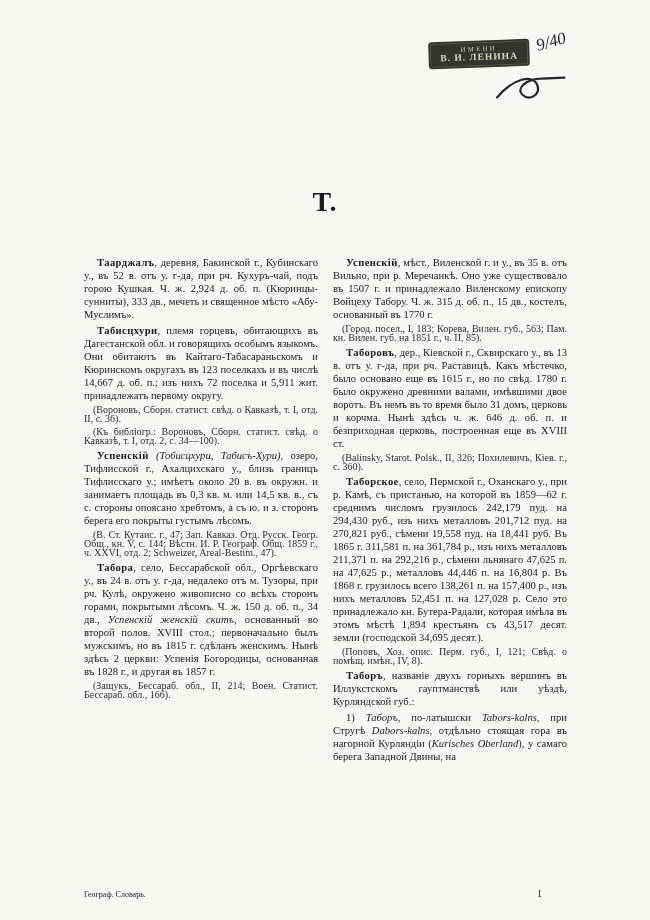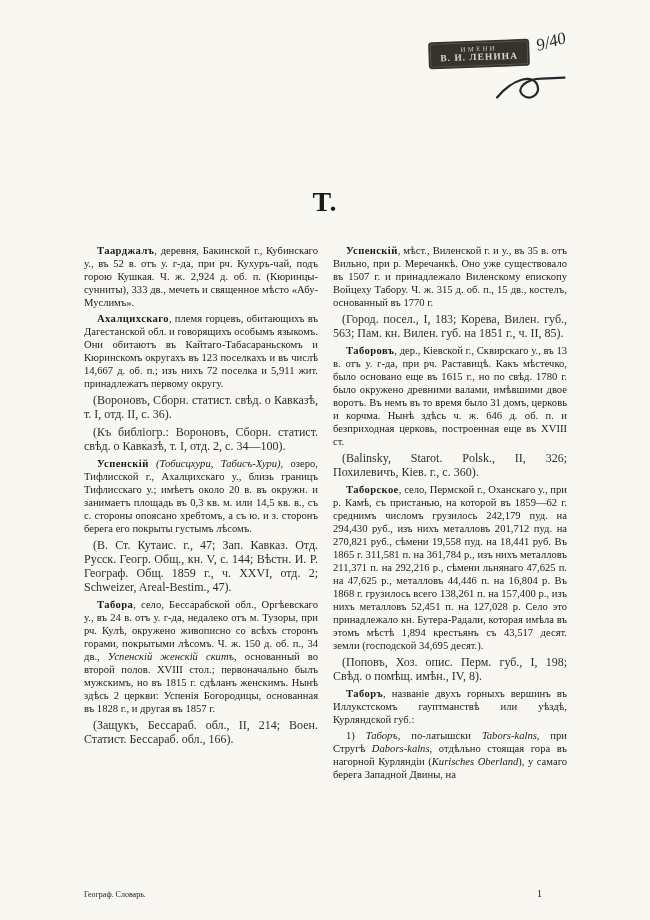--- a/index.html
+++ b/index.html
@@ -10,26 +10,26 @@
     color:#1b1b1d;overflow:hidden;
   }
   .letter-head{
     position:absolute;top:186px;left:0;width:100%;
     text-align:center;font-size:28px;font-weight:bold;letter-spacing:1px;
   }
   .columns{
     position:absolute;top:244px;left:84px;width:484px;
     display:flex;gap:15px;height:636px;overflow:hidden;
   }
-  .col{width:234px;font-size:10.6px;line-height:13px;text-align:justify;}
+  .col{width:234px;font-size:10.6px;line-height:13px;text-align:justify;margin-top:12px;}
   .entry{margin:0 0 3px;text-indent:13px;}
   .term{font-weight:bold;letter-spacing:.4px;}
   .it{font-style:italic;}
   .cite{
-    font-size:12px;line-height:14px;margin:0 0 4px;
+    font-size:10px;line-height:9px;margin:0 0 4px;
     text-indent:9px;color:#2e2e30;text-align:justify;
   }
   .stamp{
     position:absolute;top:42px;left:430px;width:90px;
     padding:3px 4px 4px;background:#34332e;color:#ddd7c8;
     text-align:center;transform:rotate(-2deg);border-radius:2px;
     box-shadow:0 0 0 1.5px #34332e, inset 0 0 0 1px #59574d;
   }
   .stamp-line1{font-size:6.5px;letter-spacing:2.5px;}
   .stamp-line2{font-size:9.5px;font-weight:bold;letter-spacing:1px;white-space:nowrap;}
@@ -62,41 +62,41 @@
   </div>
 
   <div class="letter-head">Т.</div>
 
   <div class="columns">
 
     <div class="col">
       <p class="entry"><span class="term">Таарджалъ</span><span>, деревня, Бакинской г., Кубинскаго у., въ 52 в. отъ у. г-да, при рч. Кухуръ-чай, подъ горою Кушкая. Ч. ж. 2,924 д. об. п. (Кюринцы-сунниты), 333 дв., мечеть и священное мѣсто «Абу-Муслимъ».</span></p>
 
 
-      <p class="entry"><span class="term">Ахалцихскаго</span><span>, племя горцевъ, обитающихъ въ Дагестанской обл. и говорящихъ особымъ языкомъ. Они обитаютъ въ Кайтаго-Табасараньскомъ и Кюринскомъ округахъ въ 123 поселкахъ и въ числѣ 14,667 д. об. п.; изъ нихъ 72 поселка и 5,911 жит. принадлежатъ первому округу.</span></p>
+      <p class="entry"><span class="term">Табисцхури</span><span>, племя горцевъ, обитающихъ въ Дагестанской обл. и говорящихъ особымъ языкомъ. Они обитаютъ въ Кайтаго-Табасараньскомъ и Кюринскомъ округахъ въ 123 поселкахъ и въ числѣ 14,667 д. об. п.; изъ нихъ 72 поселка и 5,911 жит. принадлежатъ первому округу.</span></p>
       <p class="cite">(Вороновъ, Сборн. статист. свѣд. о Кавказѣ, т. I, отд. II, с. 36).</p>
 
       <p class="cite">(Къ библіогр.: Вороновъ, Сборн. статист. свѣд. о Кавказѣ, т. I, отд. 2, с. 34—100).</p>
 
       <p class="entry"><span class="term">Успенскій</span><span class="it"> (Тобисцхури, Табисъ-Хури)</span><span>, озеро, Тифлисской г., Ахалцихскаго у., близь границъ Тифлисскаго у.; имѣетъ около 20 в. въ окружн. и занимаетъ площадь въ 0,3 кв. м. или 14,5 кв. в., съ с. стороны опоясано хребтомъ, а съ ю. и з. сторонъ берега его покрыты густымъ лѣсомъ.</span></p>
       <p class="cite">(В. Ст. Кутаис. г., 47; Зап. Кавказ. Отд. Русск. Геогр. Общ., кн. V, с. 144; Вѣстн. И. Р. Географ. Общ. 1859 г., ч. XXVI, отд. 2; Schweizer, Areal-Bestim., 47).</p>
 
       <p class="entry"><span class="term">Табора</span><span>, село, Бессарабской обл., Оргѣевскаго у., въ 24 в. отъ у. г-да, недалеко отъ м. Тузоры, при рч. Кулѣ, окружено живописно со всѣхъ сторонъ горами, покрытыми лѣсомъ. Ч. ж. 150 д. об. п., 34 дв., </span><span class="it">Успенскій женскій скитъ</span><span>, основанный во второй полов. XVIII стол.; первоначально былъ мужскимъ, но въ 1815 г. сдѣланъ женскимъ. Нынѣ здѣсь 2 церкви: Успенія Богородицы, основанная въ 1828 г., и другая въ 1857 г.</span></p>
       <p class="cite">(Защукъ, Бессараб. обл., II, 214; Воен. Статист. Бессараб. обл., 166).</p>
     </div>
 
     <div class="col">
       <p class="entry"><span class="term">Успенскій</span><span>, мѣст., Виленской г. и у., въ 35 в. отъ Вильно, при р. Меречанкѣ. Оно уже существовало въ 1507 г. и принадлежало Виленскому епископу Войцеху Табору. Ч. ж. 315 д. об. п., 15 дв., костелъ, основанный въ 1770 г.</span></p>
       <p class="cite">(Город. посел., I, 183; Корева, Вилен. губ., 563; Пам. кн. Вилен. губ. на 1851 г., ч. II, 85).</p>
 
       <p class="entry"><span class="term">Таборовъ</span><span>, дер., Кіевской г., Сквирскаго у., въ 13 в. отъ у. г-да, при рч. Раставицѣ. Какъ мѣстечко, было основано еще въ 1615 г., но по свѣд. 1780 г. было окружено древними валами, имѣвшими двое воротъ. Въ немъ въ то время было 31 домъ, церковь и корчма. Нынѣ здѣсь ч. ж. 646 д. об. п. и безприходная церковь, построенная еще въ XVIII ст.</span></p>
       <p class="cite">(Balinsky, Starot. Polsk., II, 326; Похилевичъ, Кіев. г., с. 360).</p>
 
       <p class="entry"><span class="term">Таборское</span><span>, село, Пермской г., Оханскаго у., при р. Камѣ, съ пристанью, на которой въ 1859—62 г. среднимъ числомъ грузилось 242,179 пуд. на 294,430 руб., изъ нихъ металловъ 201,712 пуд. на 270,821 руб., сѣмени 19,558 пуд. на 18,441 руб. Въ 1865 г. 311,581 п. на 361,784 р., изъ нихъ металловъ 211,371 п. на 292,216 р., сѣмени льнянаго 47,625 п. на 47,625 р., металловъ 44,446 п. на 16,804 р. Въ 1868 г. грузилось всего 138,261 п. на 157,400 р., изъ нихъ металловъ 52,451 п. на 127,028 р. Село это принадлежало кн. Бутера-Радали, которая имѣла въ этомъ мѣстѣ 1,894 крестьянъ съ 43,517 десят. земли (господской 34,695 десят.).</span></p>
-      <p class="cite">(Поповъ, Хоз. опис. Перм. губ., I, 198; Свѣд. о помѣщ. имѣн., IV, 8).</p>
+      <p class="cite">(Поповъ, Хоз. опис. Перм. губ., I, 121; Свѣд. о помѣщ. имѣн., IV, 8).</p>
 
       <p class="entry"><span class="term">Таборъ</span><span>, названіе двухъ горныхъ вершинъ въ Иллукстскомъ гауптманствѣ или уѣздѣ, Курляндской губ.:</span></p>
 
       <p class="entry"><span>1) </span><span class="it">Таборъ</span><span>, по-латышски </span><span class="it">Tabors-kalns</span><span>, при Стругѣ </span><span class="it">Dabors-kalns</span><span>, отдѣльно стоящая гора въ нагорной Курляндіи (</span><span class="it">Kurisches Oberland</span><span>), у самаго берега Западной Двины, на</span></p>
     </div>
 
   </div>
 
   <div class="footer">
     <span>Географ. Словарь.</span>

